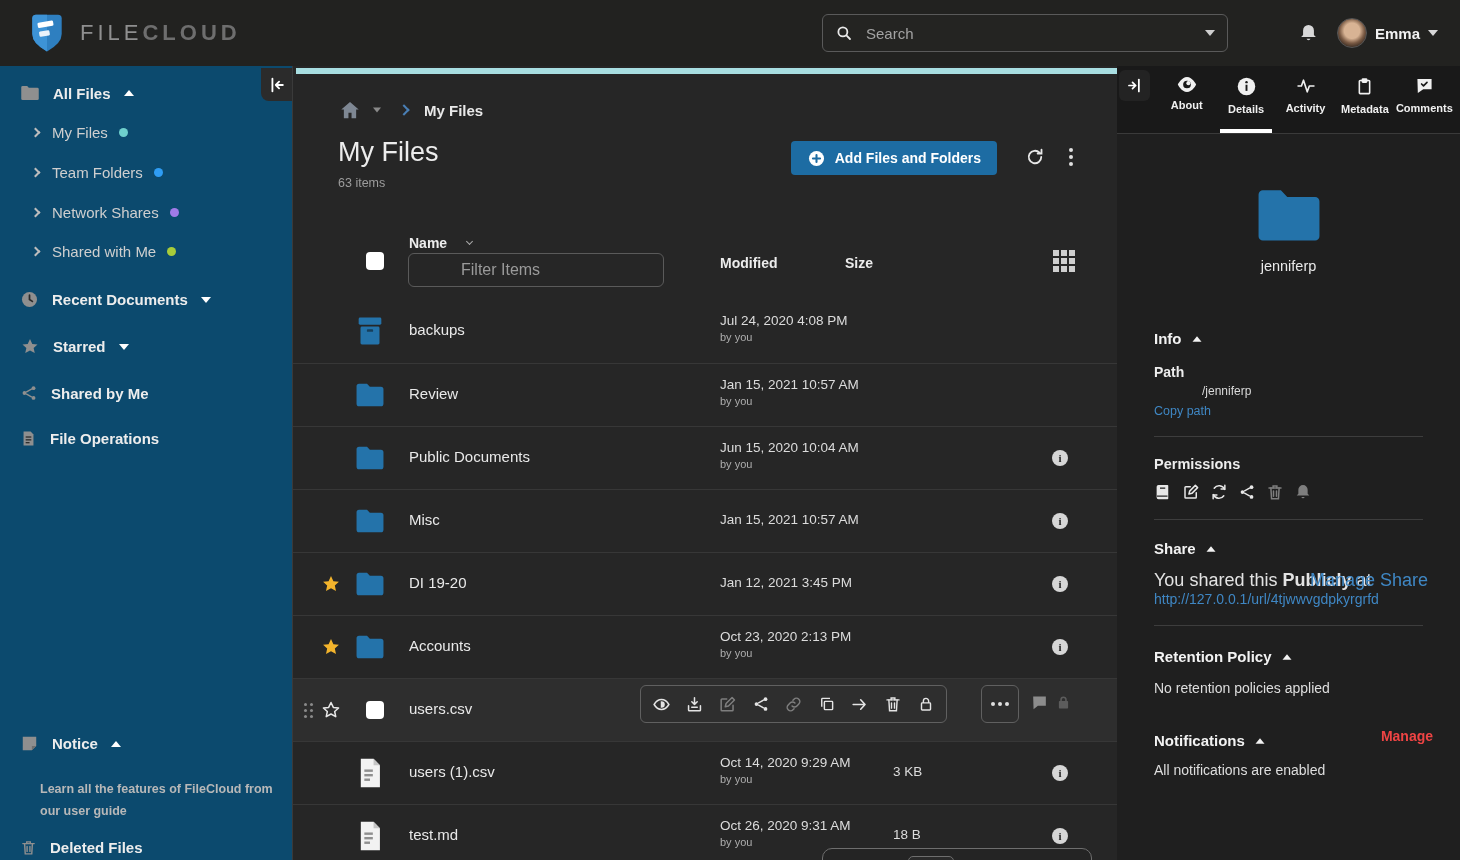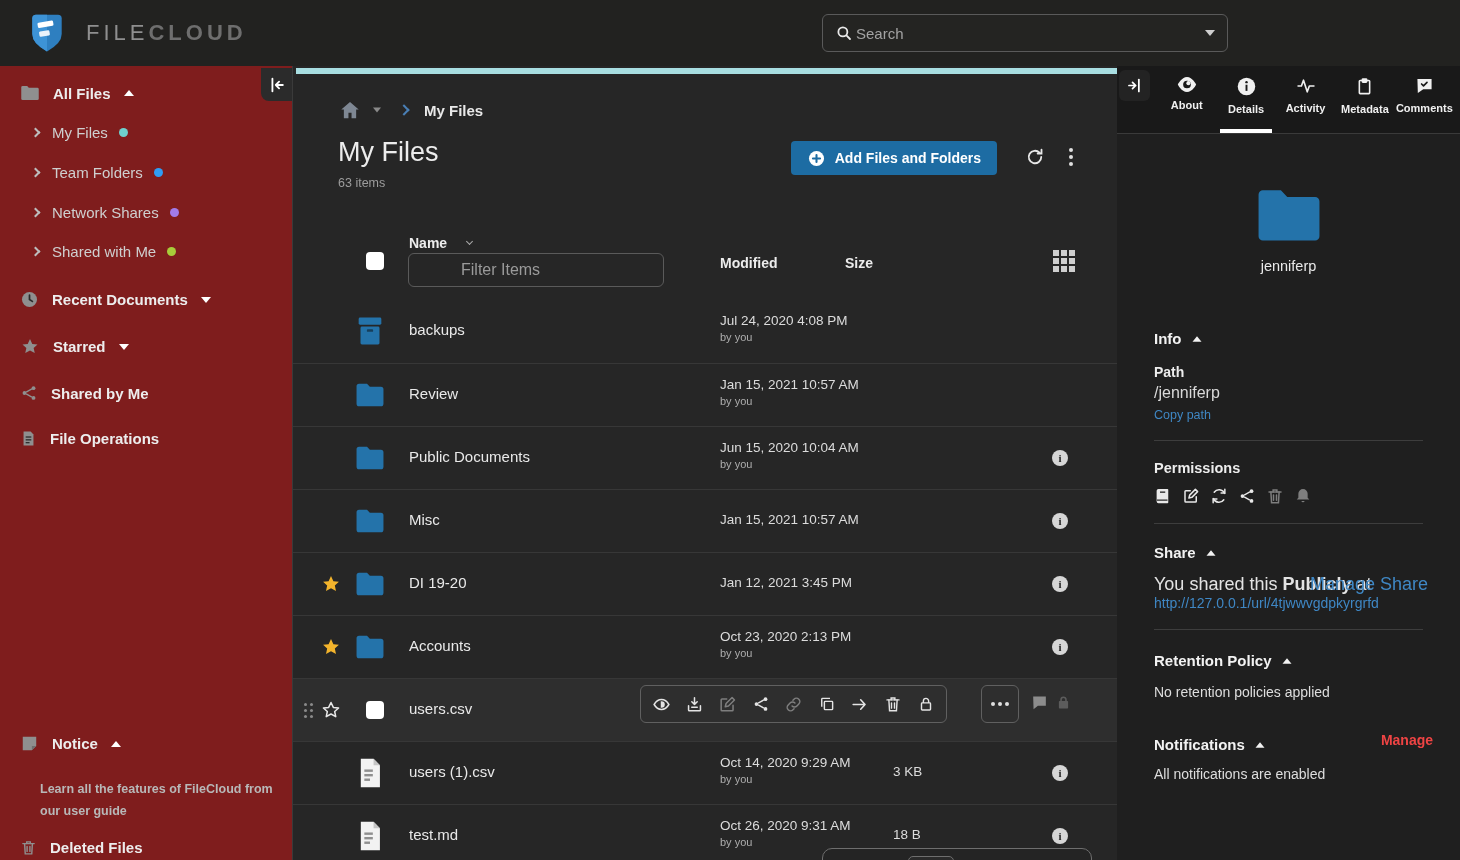--- a/index.html
+++ b/index.html
@@ -2,26 +2,26 @@
 <html><head>
 <meta charset="utf-8">
 <style>
   * { margin:0; padding:0; box-sizing:border-box; }
   html,body { width:1460px; height:860px; overflow:hidden; background:#1a1a1a;
     font-family:"Liberation Sans","DejaVu Sans",sans-serif; }
   .app { position:relative; width:1460px; height:860px; background:#262626; }
 
   
   .topbar { position:absolute; left:0; top:0; width:1460px; height:66px; background:#222220; z-index:30; }
-  .logo-wrap { position:absolute; left:28px; top:12px; display:flex; align-items:center; gap:20px; }
+  .logo-wrap { position:absolute; left:28px; top:12px; display:flex; align-items:center; gap:14px; }
   .brand { font-size:22px; letter-spacing:4px; color:#8f8f8f; }
   .brand b { color:#6e6e6e; font-weight:700; }
   .brand span { font-weight:300; }
   .searchbox { position:absolute; left:822px; top:14px; width:406px; height:38px; border:1px solid #5a5a5a;
-    border-radius:6px; display:flex; align-items:center; padding:12px 12px; gap:3px; background:#242422; }
+    border-radius:6px; display:flex; align-items:center; padding:12px 12px; gap:13px; background:#242422; }
   .searchbox input { flex:1; background:transparent; border:none; outline:none; color:#ddd; font-size:15px; }
   .searchbox input::placeholder { color:#a3a3a3; }
   .tb-right { position:absolute; right:22px; top:0; height:66px; display:flex; align-items:center; gap:18px; }
   .avatar { width:30px; height:30px; border-radius:50%;
     background:radial-gradient(circle at 50% 42%, #d8b394 0 36%, #7a5a44 58%, #3a2c22 78%); border:1px solid #555; }
   .user-name { color:#f2f2f2; font-weight:700; font-size:15px; }
 
   
   svg.ic { display:block; }
   .caret-down { width:0; height:0; border-left:5px solid transparent; border-right:5px solid transparent; border-top:6px solid currentColor; display:inline-block; }
@@ -34,21 +34,21 @@
   .info-ic::after { content:"i"; }
   .checkbox { width:18px; height:18px; background:#fff; border-radius:4px; }
   .dots-v { width:4px; height:4px; border-radius:50%; background:#e0e0e0; box-shadow:0 7px #e0e0e0, 0 -7px #e0e0e0; }
   .dots-h3 { width:4px; height:4px; border-radius:50%; background:#e0e0e0; box-shadow:7px 0 #e0e0e0, 14px 0 #e0e0e0; }
   .grid-ic { width:6px; height:6px; background:#cfcfcf;
     box-shadow:8px 0 #cfcfcf,16px 0 #cfcfcf,0 8px #cfcfcf,8px 8px #cfcfcf,16px 8px #cfcfcf,0 16px #cfcfcf,8px 16px #cfcfcf,16px 16px #cfcfcf; }
   .drag-ic { width:3px; height:3px; border-radius:50%; background:#8a8a8a;
     box-shadow:6px 0 #8a8a8a,0 6px #8a8a8a,6px 6px #8a8a8a,0 12px #8a8a8a,6px 12px #8a8a8a; }
 
   
-  .sidebar { position:absolute; left:0; top:66px; width:293px; height:794px; background:#7f1d1d; border-right:1px solid #3a3a3a; z-index:10; }
+  .sidebar { position:absolute; left:0; top:66px; width:293px; height:794px; background:#0c4a6e; border-right:1px solid #3a3a3a; z-index:10; }
   .collapse-left { position:absolute; right:0; top:2px; width:31px; height:33px; background:#2b2b2b;
     border-radius:0 0 0 8px; display:flex; align-items:center; justify-content:center; color:#fff; z-index:25; }
   .srow { position:absolute; left:20px; display:flex; align-items:center; gap:13px; color:#ededed; font-size:15px; font-weight:700; }
   .srow .sico { color:#9a9a9a; }
   .tree-row { position:absolute; left:32px; display:flex; align-items:center; gap:11px; color:#cfcfcf; font-size:15px; }
   .tree-row .chev-r { color:#bdbdbd; margin-right:2px; }
   .notice-body { position:absolute; left:40px; top:712px; width:245px; color:#b8b8b8; font-size:12.5px; font-weight:700; line-height:22px; }
 
   
   .main { position:absolute; left:293px; top:66px; width:824px; height:794px; background:#262626; }
@@ -116,21 +116,21 @@
   .rtab { flex:1; display:flex; flex-direction:column; align-items:center; gap:6px; color:#f0f0f0; font-size:11px; font-weight:700;
     padding-top:10px; height:100%; position:relative; cursor:pointer; }
   .rtab.active::after { content:""; position:absolute; bottom:0; left:50%; transform:translateX(-50%); width:52px; height:4px; background:#fff; }
   .rp-body { padding:0 37px; }
   .rp-folder { margin:52px auto 0; width:76px; height:58px; }
   .rp-item-label { text-align:center; color:#e9e9e9; font-size:14.5px; margin-top:14px; }
   .rp-h { display:flex; align-items:center; gap:10px; color:#f2f2f2; font-size:15px; font-weight:700; }
   .rp-h .caret-up { transform:scale(.9); }
   .rp-info { margin-top:56px; }
   .rp-path-label { margin-top:17px; color:#ededed; font-size:14px; font-weight:700; }
-  .rp-path-value { margin-top:4px; color:#d9d9d9; font-size:16px; }
+  .rp-path-value { margin-top:4px; color:#d9d9d9; font-size:12px;margin-left:48px; }
   .rp-copy { margin-top:6px; color:#3f87c4; font-size:12.5px; cursor:pointer; }
   .rp-div { border-top:1px solid #3d3d3d; margin-top:18px; }
   .rp-perm-title { margin-top:19px; color:#ededed; font-size:14.5px; font-weight:700; }
   .perm-row { display:flex; gap:10px; margin-top:11px; color:#e8e8e8; }
   .perm-row .dim { color:#7e7e7e; }
   .rp-share { margin-top:20px; }
   .share-line { margin-top:13px; font-size:18px; color:#e3e3e3; line-height:20px; position:relative; }
   .share-line b { font-weight:700; }
   .manage-share { position:absolute; right:-5px; top:0; color:#3f87c4; cursor:pointer; }
   .share-url { color:#3f87c4; font-size:14px; margin-top:1px; cursor:pointer; }
@@ -160,20 +160,31 @@
 
     <div class="searchbox">
       <svg class="ic" width="18" height="18" viewBox="0 0 24 24" fill="none" stroke="#e8e8e8" stroke-width="2.4" stroke-linecap="round">
         <circle cx="10.5" cy="10.5" r="6"></circle>
           <path d="M15.2 15.2 L20 20"></path>
       </svg>
       <input type="text" placeholder="Search" style="">
       <span class="caret-down" style="color:#cfcfcf"></span>
     </div>
 
+    <div class="tb-right">
+      <svg class="ic" width="21" height="24" viewBox="0 0 24 24" fill="#d8d8d8">
+        <path d="M12 2.8a6.2 6.2 0 0 0-6.2 6.2v5.2L3.6 16.6h16.8L18.2 14.2V9A6.2 6.2 0 0 0 12 2.8z"></path>
+        <path d="M9.8 18.6a2.3 2.3 0 0 0 4.4 0z"></path>
+      </svg>
+      <div style="display:flex;align-items:center;gap:8px">
+        <div class="avatar"></div>
+        <span class="user-name">Emma</span>
+        <span class="caret-down" style="color:#d8d8d8"></span>
+      </div>
+    </div>
   </div>
 
   <div class="sidebar">
     <div class="collapse-left">
       <svg class="ic" width="20" height="20" viewBox="0 0 24 24" fill="none" stroke="#fff" stroke-width="2.2" stroke-linecap="round" stroke-linejoin="round">
         <path d="M6.5 4.5v15"></path>
           <path d="M19 12h-8.5m0 0 4-4m-4 4 4 4"></path>
       </svg>
     </div>
 

